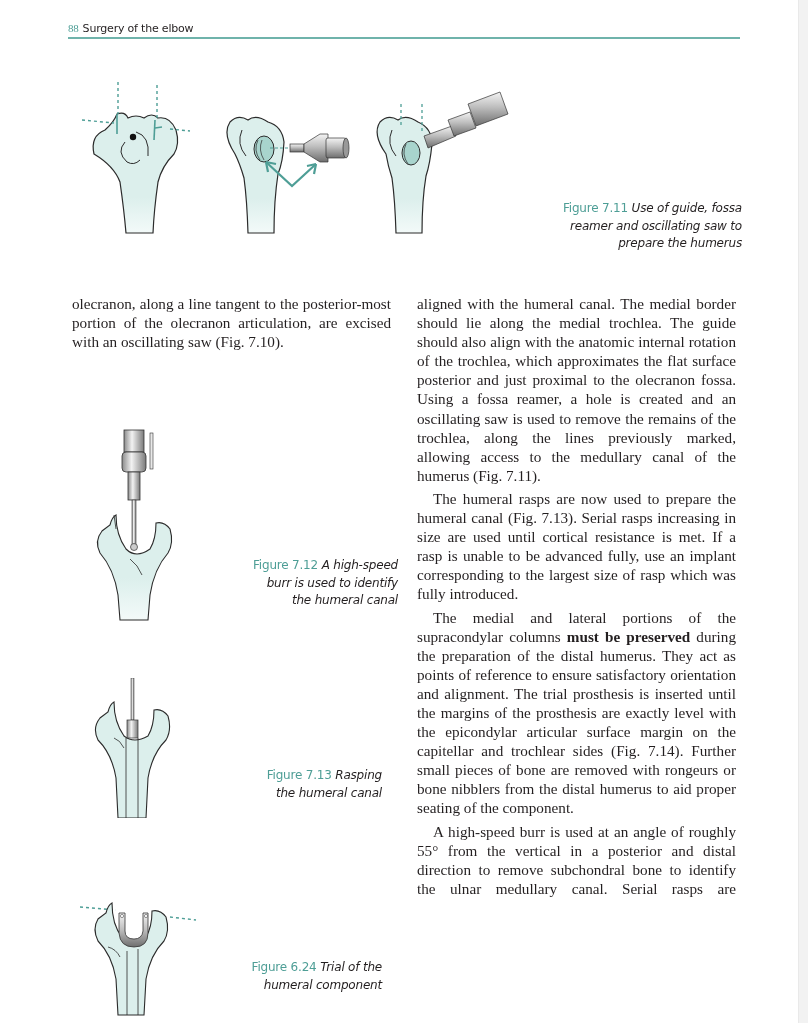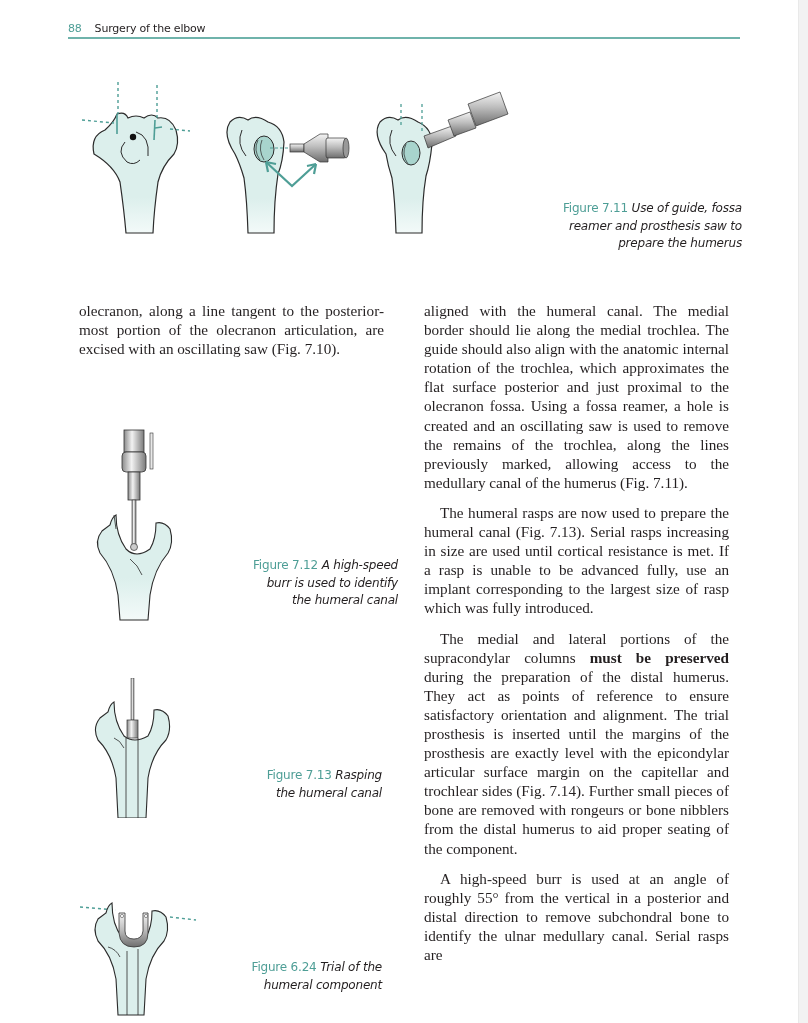--- a/index.html
+++ b/index.html
@@ -11,39 +11,39 @@
   }
   .page-edge {
     position: absolute; left: 798px; top: 0; width: 10px; height: 1023px;
     background: #f2f2f2; border-left: 1px solid #e9e9e9;
   }
   .running-head {
     position: absolute; left: 68px; top: 22px; width: 672px;
     font-family: "DejaVu Sans", "Liberation Sans", sans-serif;
     font-size: 11px; color: #231f20; letter-spacing: -0.2px;
   }
-  .running-head .pnum { color: #4e9e96; margin-right: 13px; }
+  .running-head .pnum { color: #4e9e96; margin-right: 4px; font-family: Liberation Serif, serif; }
   .head-rule {
     position: absolute; left: 68px; top: 37px; width: 672px; height: 2px;
     background: #6fb3ab;
   }
   .fig-svg { position: absolute; }
   .caption {
     position: absolute;
     font-family: "DejaVu Sans", "Liberation Sans", sans-serif;
     font-size: 12px; line-height: 17.5px; color: #231f20;
     font-style: italic; letter-spacing: -0.2px; text-align: right;
   }
   .caption .cap-label { color: #4e9e96; font-style: normal; }
   .col {
     position: absolute;
     font-size: 15.2px; line-height: 19.1px;
     text-align: justify; hyphens: manual;
   }
-  .col p { margin: 11px; }
+  .col p { margin: 4px; }
   .col p.indent { text-indent: 16px; }
   .col .force { text-align-last: justify; }
   .col b { font-weight: bold; }
 </style>
 </head>
 <body>
 
 <div class="page-edge"></div>
 
 <div class="running-head">
@@ -108,21 +108,21 @@
     <line x1="352" y1="34" x2="352" y2="62" stroke="#4e9e96" stroke-width="1.3" stroke-dasharray="3 3"></line>
     <path d="M354 66 L382 56 L386 66 L358 78 Z" fill="url(#metal)" stroke="#333" stroke-width="0.7"></path>
     <path d="M378 50 L400 42 L406 58 L384 66 Z" fill="url(#metal)" stroke="#333" stroke-width="0.7"></path>
     <path d="M398 34 L430 22 L438 44 L406 56 Z" fill="url(#metal)" stroke="#333" stroke-width="0.7"></path>
   </g>
 </svg>
 
 <div class="caption" style="left:537px;top:200px;width:205px">
   <span class="cap-label">Figure 7.11</span>
   <span>Use of guide, fossa</span><br>
-  <span>reamer and prosthesis saw to</span><br>
+  <span>reamer and oscillating saw to</span><br>
   <span>prepare the humerus</span>
 </div>
 
 <div class="col" style="left:68px;top:290px;width:327px">
   <p>olecranon, along a line tangent to the posterior-most portion of the olecranon articulation, are excised with an oscillating saw (Fig. 7.10).</p>
 </div>
 
 <div class="col" style="left:413px;top:290px;width:327px">
   <p>aligned with the humeral canal. The medial border should lie along the medial trochlea. The guide should also align with the anatomic internal rotation of the trochlea, which approximates the flat surface posterior and just proximal to the olecranon fossa. Using a fossa reamer, a hole is created and an oscillating saw is used to remove the remains of the trochlea, along the lines previously marked, allowing access to the medullary canal of the humerus (Fig. 7.11).</p>
   <p class="indent">The humeral rasps are now used to prepare the humeral canal (Fig. 7.13). Serial rasps increasing in size are used until cortical resistance is met. If a rasp is unable to be advanced fully, use an implant corresponding to the largest size of rasp which was fully introduced.</p>

